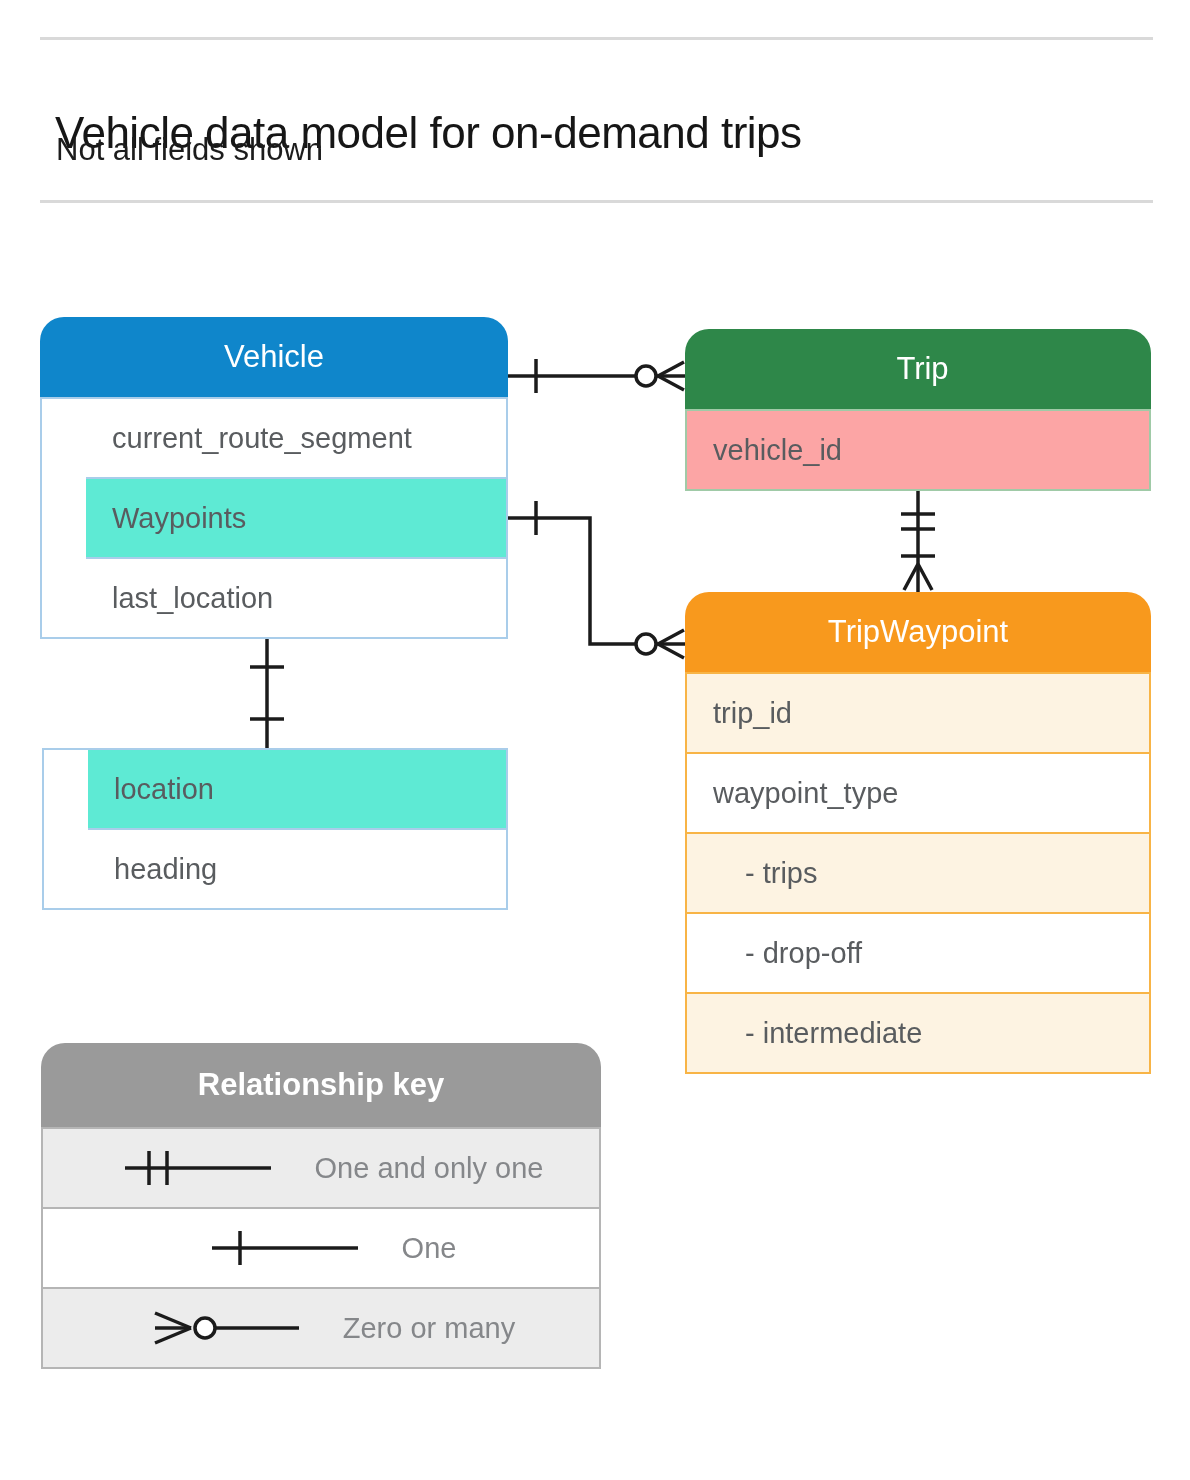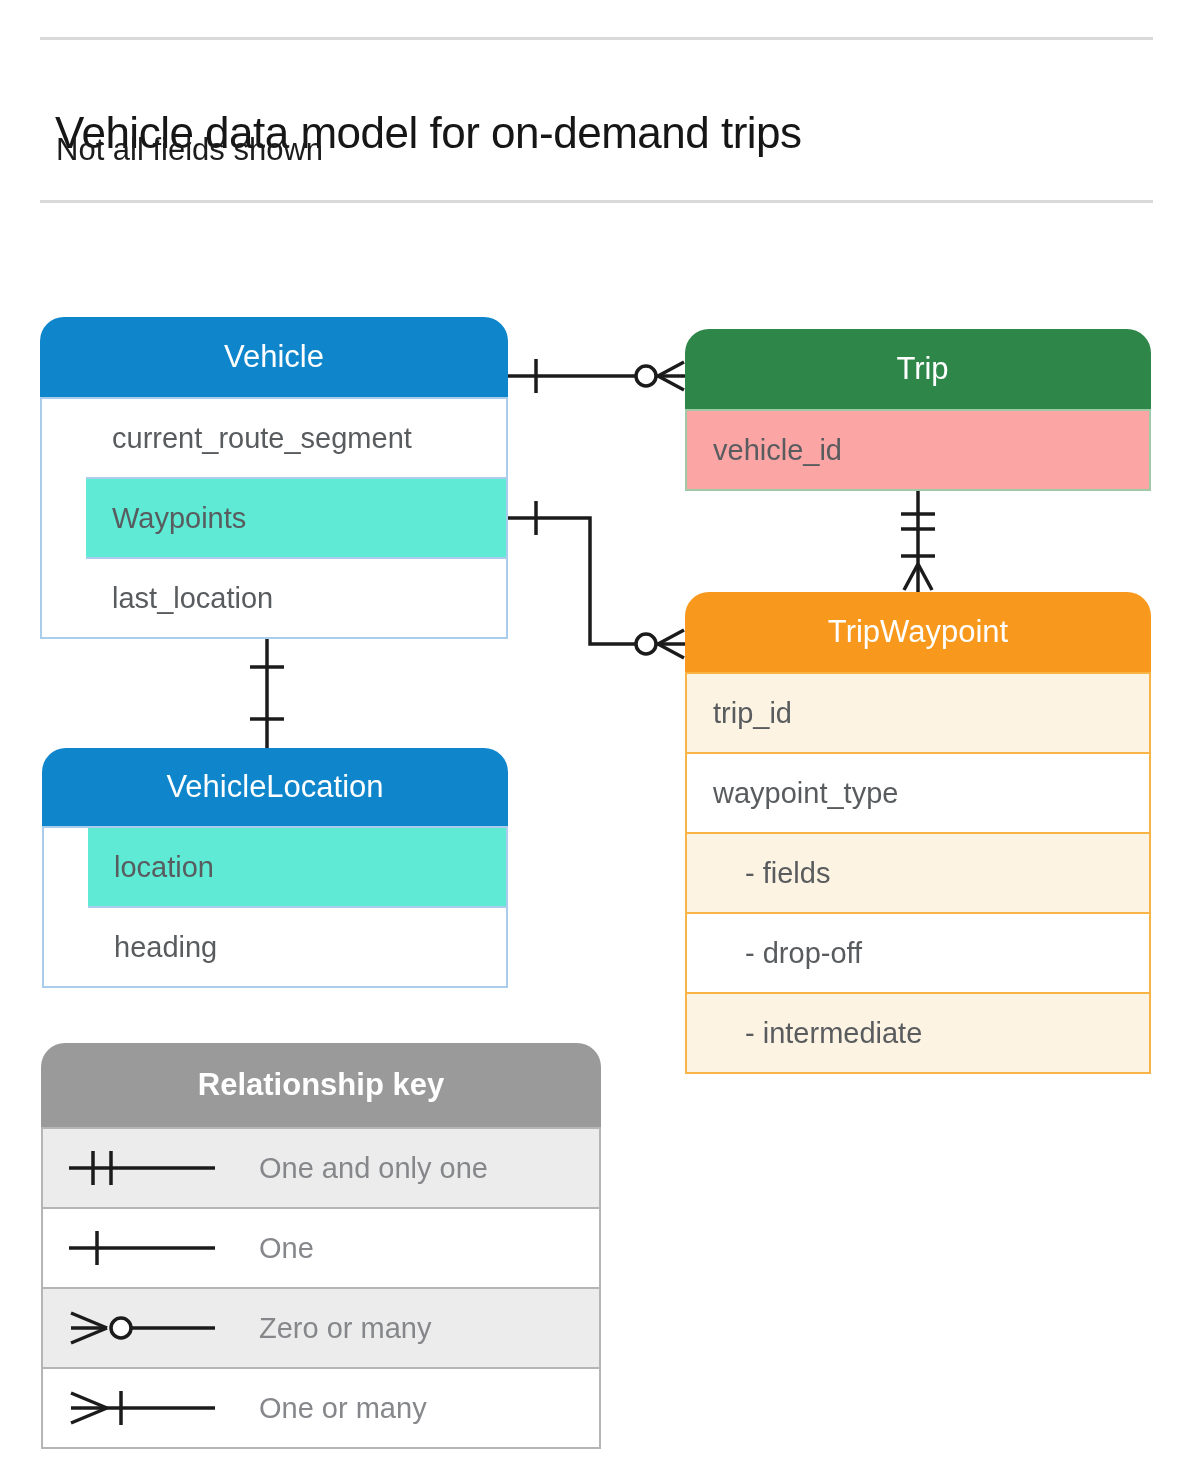--- a/index.html
+++ b/index.html
@@ -41,21 +41,21 @@
   .waypoint .field-row + .field-row{border-top-color:#f8b446;}
   .waypoint .shaded{background:#fdf3e2;}
   
   .legend{position:absolute;left:41px;top:1043px;width:560px;z-index:2;}
   .legend-header{
     height:84px;background:#9a9a9a;border-radius:24px 24px 0 0;color:#ffffff;
     font-size:31px;font-weight:700;display:flex;align-items:center;justify-content:center;
   }
   .legend-rows{border:2px solid #b5b5b5;background:#fff;}
   .legend-row{
-    height:78px;display:flex;align-items:center;padding-left:20px;background:#ffffff;
+    height:78px;display:flex;align-items:center;padding-left:20px;background:#ffffff;justify-content:center;
   }
   .legend-row + .legend-row{border-top:2px solid #b5b5b5;}
   .legend-row.shaded{background:#ececec;}
   .legend-label{font-size:29px;color:#85878a;margin-left:36px;}
   .sym{flex:0 0 160px;}
   .sym line{stroke:#1b1b1b;stroke-width:3.5;}
   .sym circle{fill:#ffffff;stroke:#1b1b1b;stroke-width:3.5;}
   .edges path,.edges line{stroke:#1b1b1b;stroke-width:3.5;fill:none;}
   .edges circle{fill:#ffffff;stroke:#1b1b1b;stroke-width:3.5;}
 </style>
@@ -112,28 +112,27 @@
   <div class="entity-fields">
     <div class="field-row shaded">vehicle_id</div>
   </div>
 </div>
 
 <div class="entity waypoint" style="left:685px;top:592px;width:466px">
   <div class="entity-header">TripWaypoint</div>
   <div class="entity-fields">
     <div class="field-row shaded">trip_id</div>
     <div class="field-row">waypoint_type</div>
-    <div class="field-row shaded indent">- fields</div>
+    <div class="field-row shaded indent">- trips</div>
     <div class="field-row indent">- drop-off</div>
     <div class="field-row shaded indent">- intermediate</div>
   </div>
 </div>
 
 <div class="entity vehicle" style="left:42px;top:748px;width:466px">
-  <div class="entity-header" style="height:78px">VehicleLocation</div>
   <div class="entity-fields">
     <div class="field-row shaded">location</div>
     <div class="field-row">heading</div>
   </div>
 </div>
 
 <div class="legend">
   <div class="legend-header">Relationship key</div>
   <div class="legend-rows">
     <div class="legend-row shaded">
@@ -154,24 +153,14 @@
     <div class="legend-row shaded">
       <svg class="sym" width="160" height="60" viewBox="0 0 160 60">
         <line x1="44" y1="30" x2="8" y2="15"></line>
         <line x1="44" y1="30" x2="8" y2="30"></line>
         <line x1="44" y1="30" x2="8" y2="45"></line>
         <circle cx="58" cy="30" r="10"></circle>
         <line x1="68" y1="30" x2="152" y2="30"></line>
       </svg>
       <span class="legend-label">Zero or many</span>
     </div>
-    <div class="legend-row">
-      <svg class="sym" width="160" height="60" viewBox="0 0 160 60">
-        <line x1="44" y1="30" x2="8" y2="15"></line>
-        <line x1="44" y1="30" x2="8" y2="30"></line>
-        <line x1="44" y1="30" x2="8" y2="45"></line>
-        <line x1="58" y1="13" x2="58" y2="47"></line>
-        <line x1="44" y1="30" x2="152" y2="30"></line>
-      </svg>
-      <span class="legend-label">One or many</span>
-    </div>
   </div>
 </div>
 
 </body></html>

